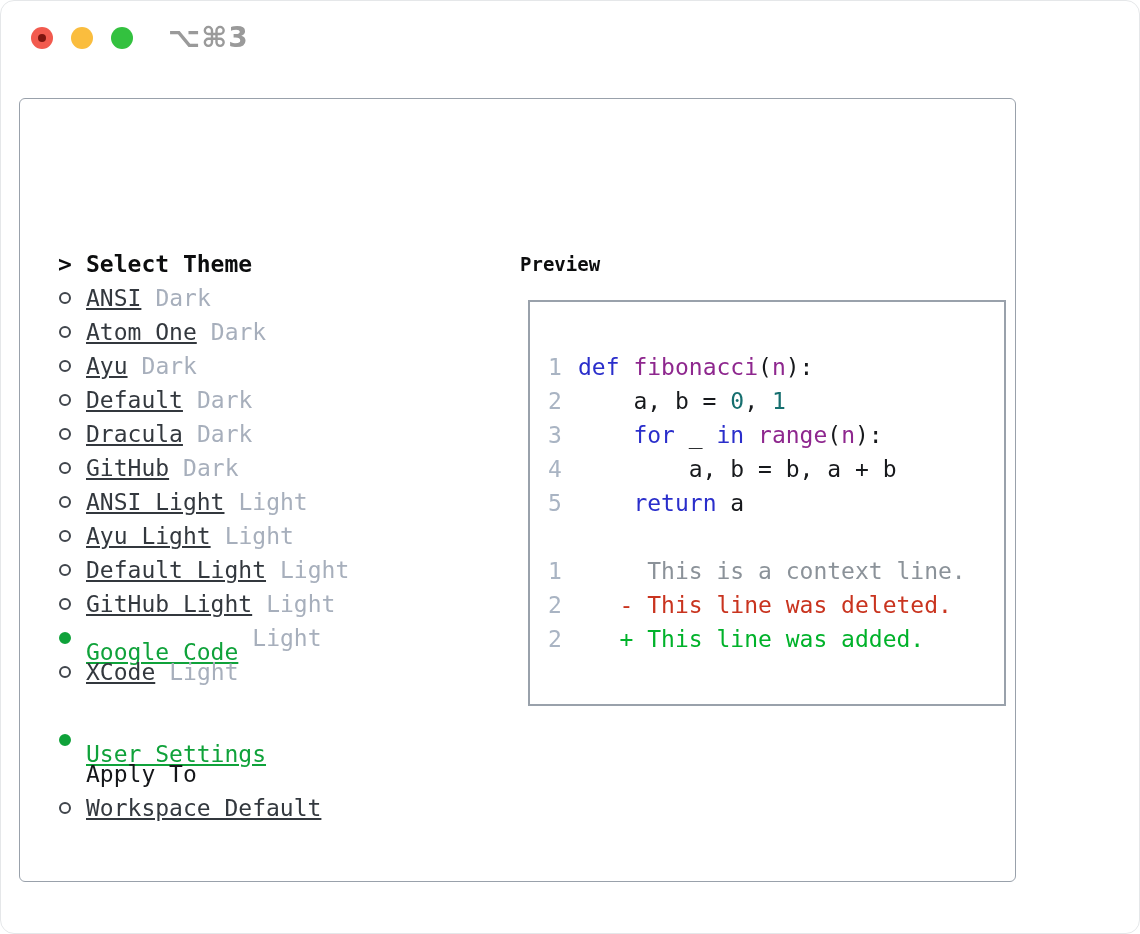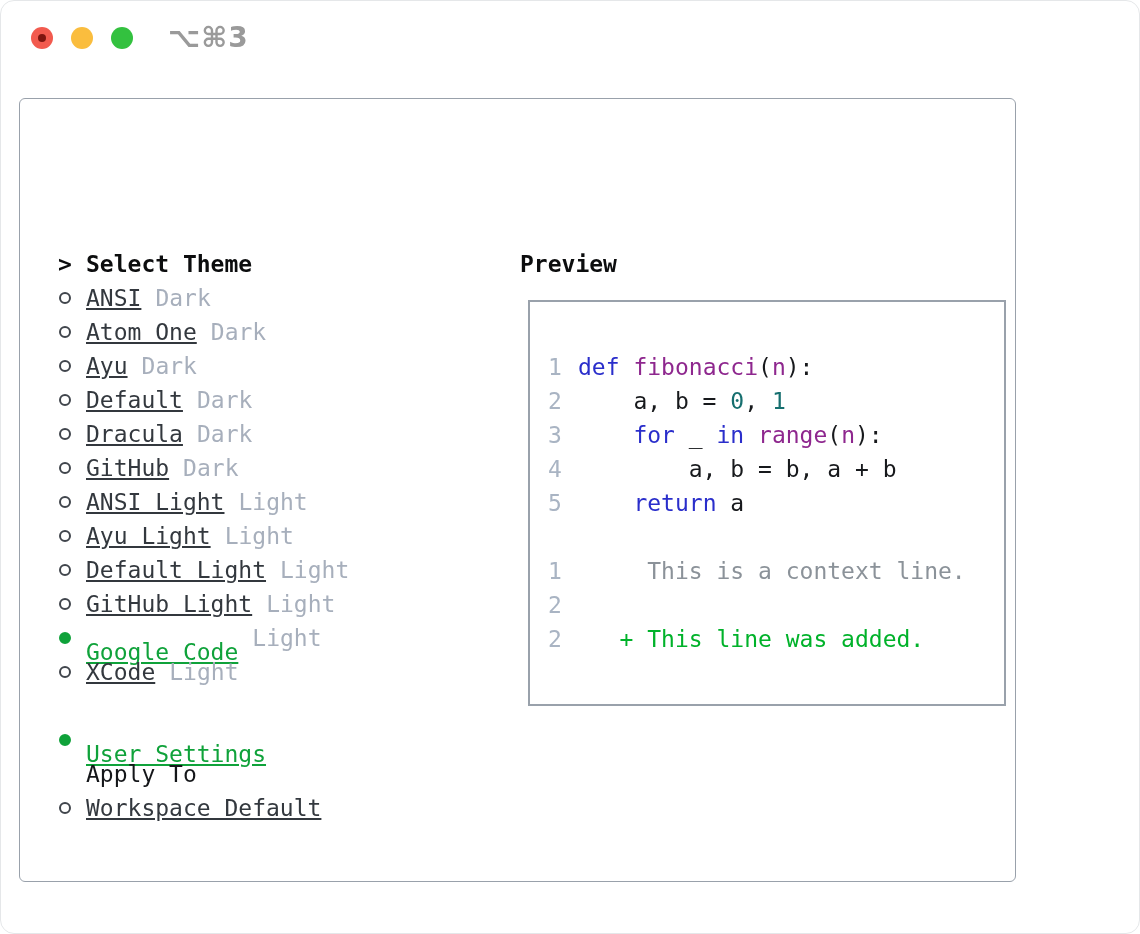--- a/index.html
+++ b/index.html
@@ -29,21 +29,21 @@
   .circle{width:12px;height:12px;margin-left:1px;border:2px solid #40454c;border-radius:50%;box-sizing:border-box;background:transparent;}
   .circle.sel{background:#0fa23a;border-color:#0fa23a;}
   .name{color:#33383e;text-decoration:underline;}
   .name.sel{color:#0fa23a;margin-top:28px;}
   .tag{color:#a7afbc;margin-left:14px;}
 
   .help{position:absolute;left:38px;top:760px;font-size:23px;line-height:34px;color:#a7afbc;white-space:pre;}
 
   
   .preview-header{position:absolute;left:500px;top:148px;height:34px;display:flex;align-items:center;
-                  font-size:23px;font-weight:bold;color:#0c0d0e;}
+                  font-size:19px;font-weight:bold;color:#0c0d0e;}
   .preview-box{position:absolute;left:508px;top:201px;width:478px;height:406px;border:2px solid #99a1ab;
                box-sizing:border-box;background:#fff;padding:48px 0 0 18px;overflow:hidden;}
   .cl{height:34px;display:flex;align-items:center;font-size:23px;white-space:pre;}
   .ln{flex:0 0 30px;width:30px;display:inline-block;color:#a9b4c3;}
   .tok-kw{color:#2a2ecb;}
   .tok-fn{color:#8e278e;}
   .tok-num{color:#166f6f;}
   .tok-pl{color:#17191c;}
   .tok-ctx{color:#8b9299;}
   .tok-del{color:#c9341f;}
@@ -102,18 +102,18 @@
 
     <div class="preview-box" id="preview-box">
 
     <div class="cl"><span class="ln">1</span><span class="tok-kw">def</span><span class="tok-pl"> </span><span class="tok-fn">fibonacci</span><span class="tok-pl">(</span><span class="tok-fn">n</span><span class="tok-pl">):</span></div>
         <div class="cl"><span class="ln">2</span><span class="tok-pl">    a, b = </span><span class="tok-num">0</span><span class="tok-pl">, </span><span class="tok-num">1</span></div>
         <div class="cl"><span class="ln">3</span><span class="tok-pl">    </span><span class="tok-kw">for</span><span class="tok-pl"> _ </span><span class="tok-kw">in</span><span class="tok-pl"> </span><span class="tok-fn">range</span><span class="tok-pl">(</span><span class="tok-fn">n</span><span class="tok-pl">):</span></div>
         <div class="cl"><span class="ln">4</span><span class="tok-pl">        a, b = b, a + b</span></div>
         <div class="cl"><span class="ln">5</span><span class="tok-pl">    </span><span class="tok-kw">return</span><span class="tok-pl"> a</span></div>
         <div class="cl"><span class="ln"></span></div>
         <div class="cl"><span class="ln">1</span><span class="tok-ctx">     This is a context line.</span></div>
-        <div class="cl"><span class="ln">2</span></div>
+        <div class="cl"><span class="ln">2</span><span class="tok-del">   - This line was deleted.</span></div>
         <div class="cl"><span class="ln">2</span><span class="tok-add">   + This line was added.</span></div>
       </div>
 
   </div>
 </div>
 
 </body></html>

